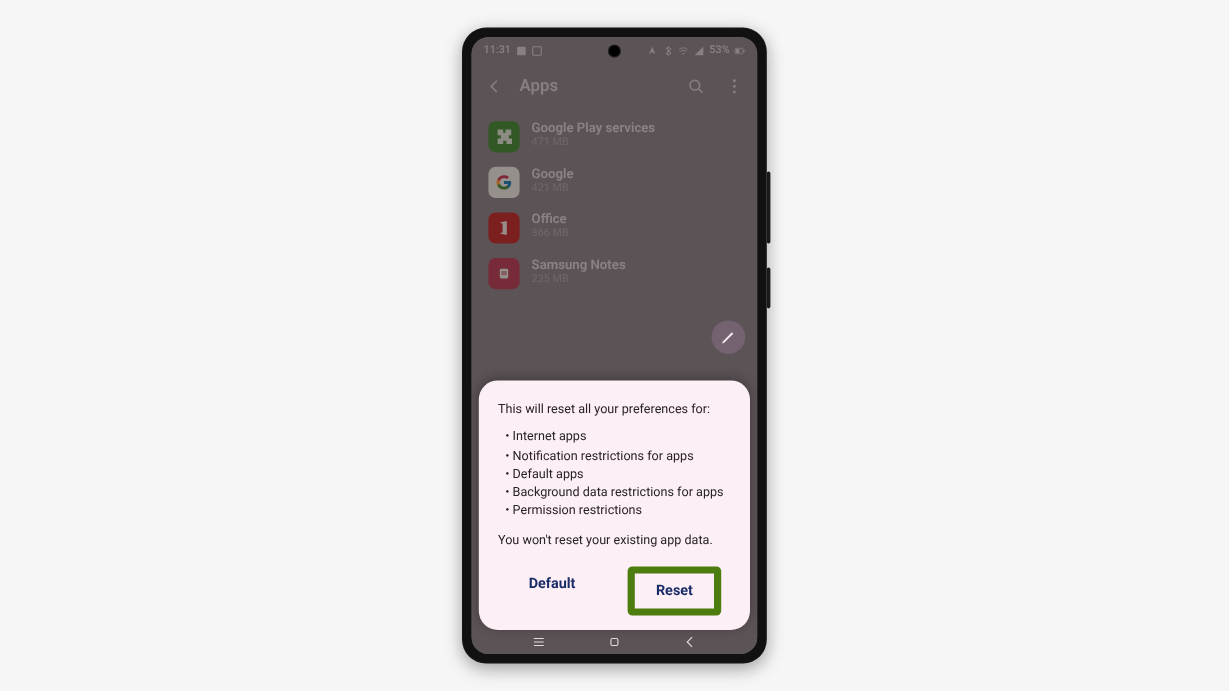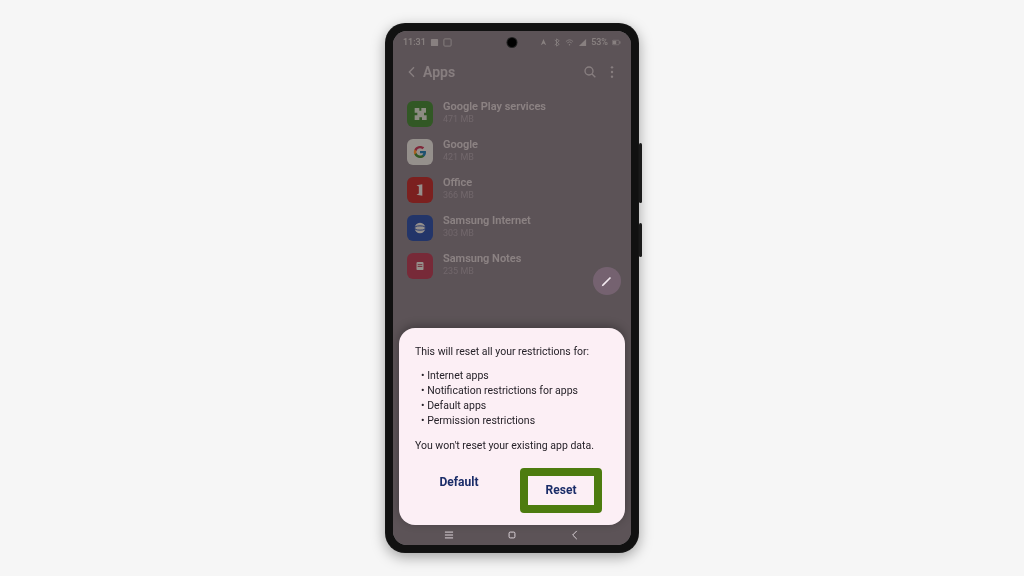--- a/index.html
+++ b/index.html
@@ -81,20 +81,21 @@
   }
   .statusbar .left, .statusbar .right { display:flex; align-items:center; gap:4px;}
   .status-ico { width:9px; height:9px; display:inline-block; }
   .status-ico svg{width:100%;height:100%;display:block;}
 
   .appbar {
     height: 38px;
     display: flex;
     align-items: center;
     padding: 0 8px;
+    gap: 10px;
     position: relative;
     z-index: 2;
     color:#eadfe6;
   }
   .appbar .title { font-size: 14px; font-weight:600; flex:1; }
   .icon-btn { width:22px; height:22px; display:flex; align-items:center; justify-content:center; }
   .icon-btn svg { width:16px; height:16px; stroke:#eadfe6; fill:none; stroke-width:2;}
   .dots svg{ fill:#eadfe6; stroke:none;}
 
   .app-list {
@@ -152,21 +153,21 @@
     gap:10px;
   }
   .sheet .actions .btn{
     font-size:12px;
     font-weight:700;
     color:#1a2c68;
     padding:6px 18px;
     border-radius:4px;
   }
   .highlight-box{
-    border:8px solid #4d7c0f;
+    border:6px solid #4d7c0f;
     border-radius:2px;
   }
 
   .screen > .bottom-peek{
     position:absolute;left:0;right:0;bottom:20px;height:38px;z-index:2;
     padding-left:14px;display:flex;align-items:center;gap:10px;
   }
   .bottom-peek .app-icon{background:#1877f2;}
   .bottom-peek .name{font-size:11px;font-weight:600;color:#f0e5eb;}
 
@@ -293,33 +294,20 @@
             <svg viewBox="0 0 24 24" width="14" height="14">
                 <path fill="#fff" d="M6 4 L16 2 L16 22 L6 20 L10 18 L10 6 Z"></path>
               </svg>
           </div>
           <div class="app-text">
             <div class="name">Office</div>
             <div class="size">366 MB</div>
           </div>
         </div>
         <div class="app-row">
-          <div class="app-icon" style="background:#5b4fd6">
-            <svg viewBox="0 0 24 24" width="16" height="16">
-                <circle cx="12" cy="12" r="8" fill="#fff"></circle>
-                <ellipse cx="12" cy="12" rx="8" ry="3.2" fill="none" stroke="#5b4fd6" stroke-width="1.4"></ellipse>
-                <circle cx="12" cy="12" r="8" fill="none" stroke="#5b4fd6" stroke-width="0"></circle>
-              </svg>
-          </div>
-          <div class="app-text">
-            <div class="name">Samsung Internet</div>
-            <div class="size">303 MB</div>
-          </div>
-        </div>
-        <div class="app-row">
           <div class="app-icon" style="background:#d94a3a">
             <svg viewBox="0 0 24 24" width="14" height="14">
                 <rect x="6" y="5" width="12" height="14" rx="2" fill="#fff"></rect>
                 <rect x="8" y="9" width="8" height="1.5" fill="#d94a3a"></rect>
                 <rect x="8" y="12" width="8" height="1.5" fill="#d94a3a"></rect>
               </svg>
           </div>
           <div class="app-text">
             <div class="name">Samsung Notes</div>
             <div class="size">235 MB</div>
@@ -334,25 +322,26 @@
           <path d="M3 21 L6 20 L19 7 L17 5 L4 18 Z M16 4 L20 8"></path>
         </svg>
     </div>
 
     <div class="bottom-peek">
       <div class="app-icon" style="background:#1877f2">f</div>
       <div class="name">Facebook</div>
     </div>
 
     <div class="sheet">
-      <div class="lead">This will reset all your restrictions for:</div>
+      <div class="lead">This will reset all your preferences for:</div>
       <ul>
         <li>Internet apps</li>
         <li>Notification restrictions for apps</li>
         <li>Default apps</li>
+        <li>Background data restrictions for apps</li>
         <li>Permission restrictions</li>
       </ul>
       <div class="foot">You won't reset your existing app data.</div>
       <div class="actions">
         <div class="btn">Default</div>
         <div class="btn highlight-box">Reset</div>
       </div>
     </div>
 
     <div class="navbar">

